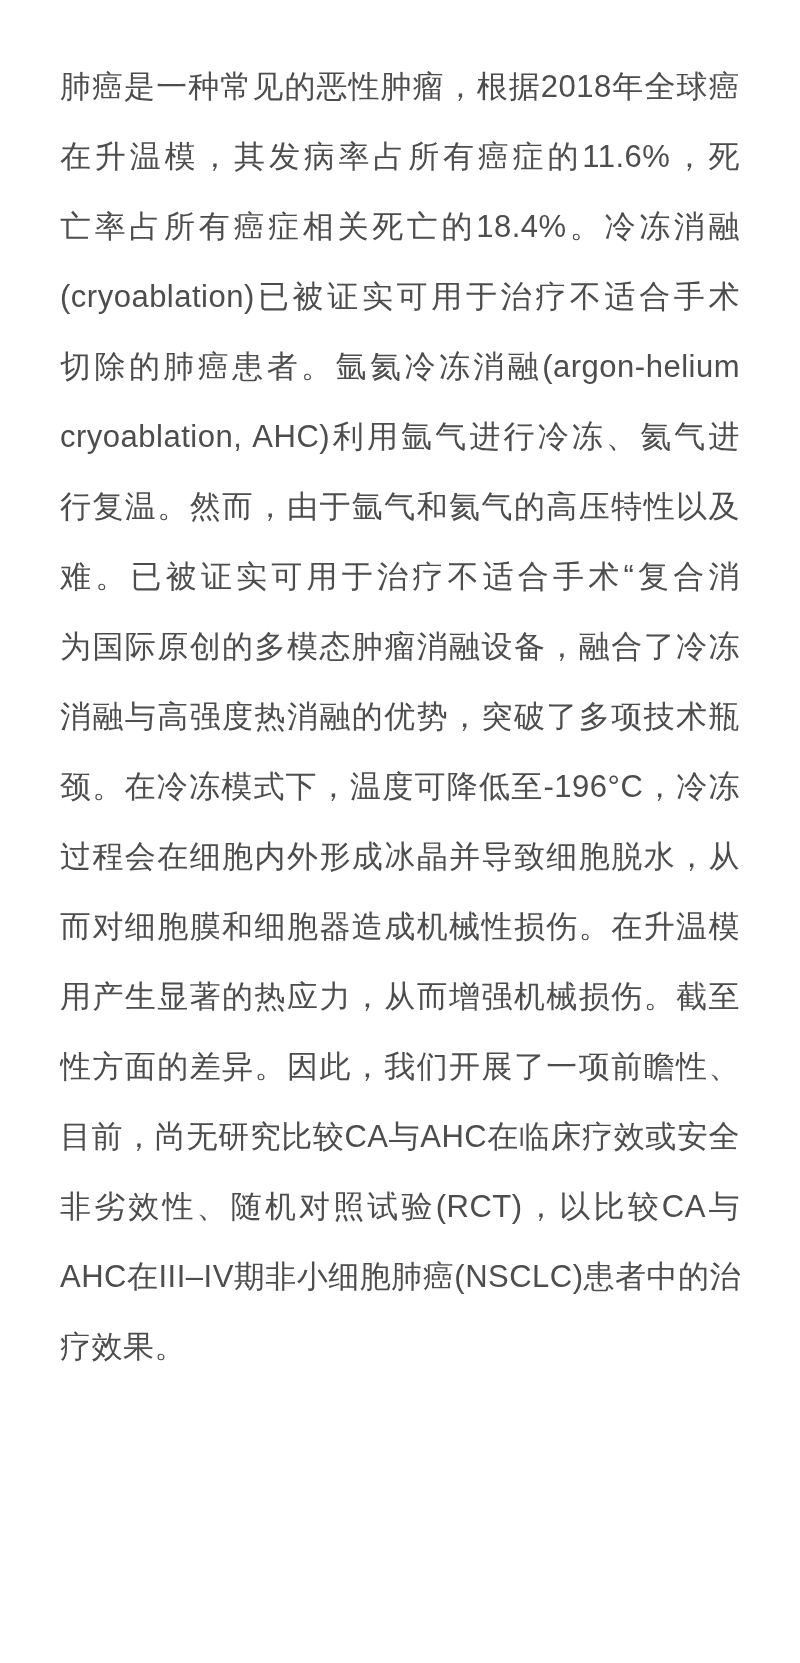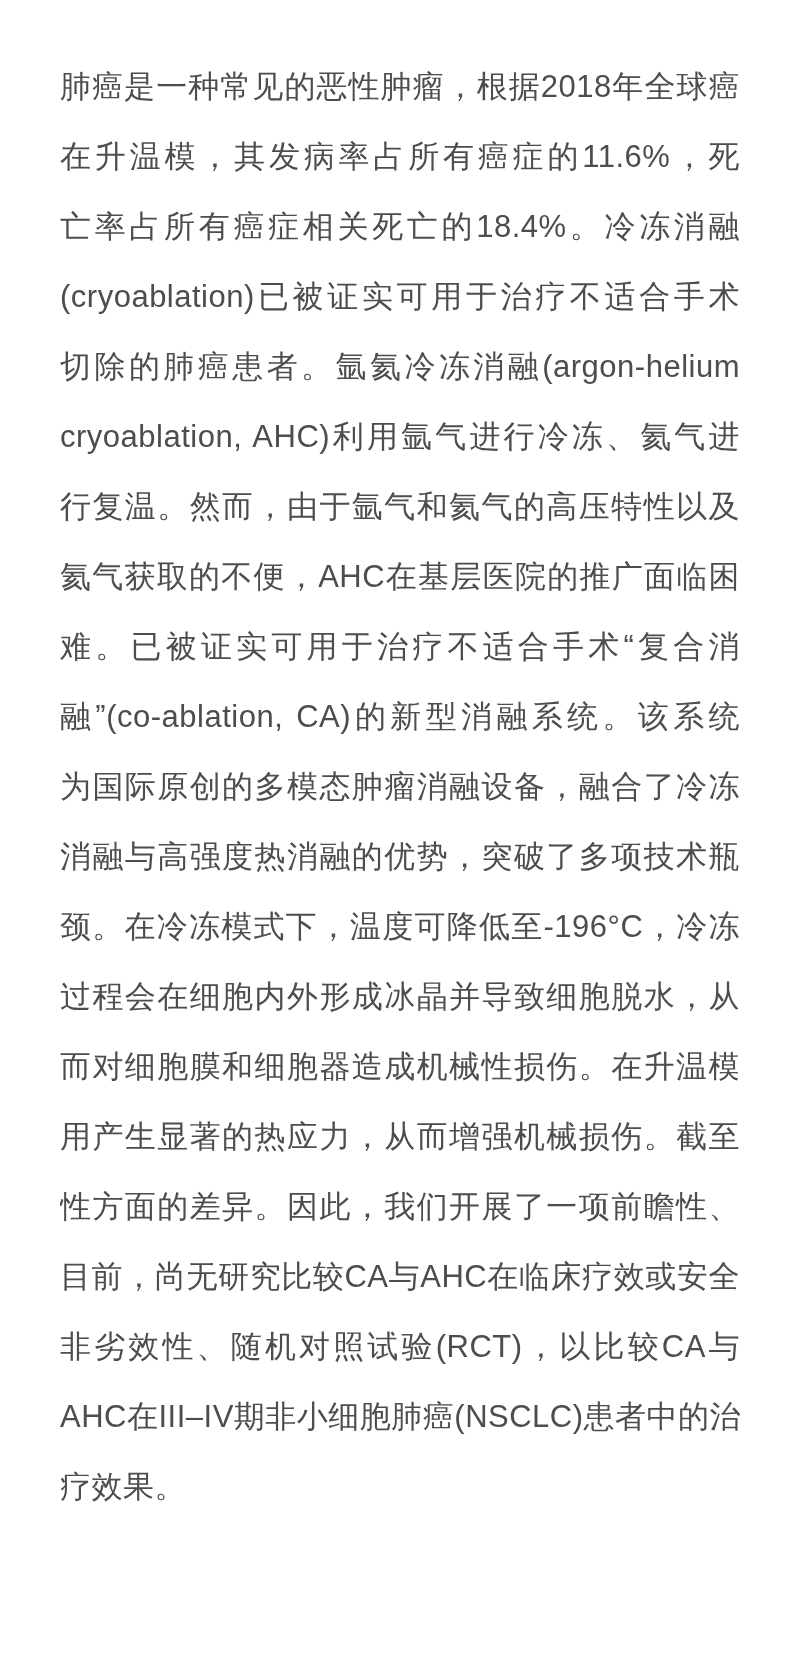--- a/index.html
+++ b/index.html
@@ -42,23 +42,21 @@
 
 <div class="page">
   <div class="paragraph">
       <div class="text-line">肺癌是一种常见的恶性肿瘤，根据2018年全球癌</div>
       <div class="text-line">在升温模，其发病率占所有癌症的11.6%，死</div>
       <div class="text-line">亡率占所有癌症相关死亡的18.4%。冷冻消融</div>
       <div class="text-line">(cryoablation)已被证实可用于治疗不适合手术</div>
       <div class="text-line">切除的肺癌患者。氩氦冷冻消融(argon-helium</div>
       <div class="text-line">cryoablation, AHC)利用氩气进行冷冻、氦气进</div>
       <div class="text-line">行复温。然而，由于氩气和氦气的高压特性以及</div>
-      <div class="text-line">氦气获取的不便，AHC在基层医院的推广面临困</div>
       <div class="text-line">难。已被证实可用于治疗不适合手术“复合消</div>
-      <div class="text-line">融”(co-ablation, CA)的新型消融系统。该系统</div>
       <div class="text-line">为国际原创的多模态肿瘤消融设备，融合了冷冻</div>
       <div class="text-line">消融与高强度热消融的优势，突破了多项技术瓶</div>
       <div class="text-line">颈。在冷冻模式下，温度可降低至-196°C，冷冻</div>
       <div class="text-line">过程会在细胞内外形成冰晶并导致细胞脱水，从</div>
       <div class="text-line">而对细胞膜和细胞器造成机械性损伤。在升温模</div>
       <div class="text-line">用产生显著的热应力，从而增强机械损伤。截至</div>
       <div class="text-line">性方面的差异。因此，我们开展了一项前瞻性、</div>
       <div class="text-line">目前，尚无研究比较CA与AHC在临床疗效或安全</div>
       <div class="text-line">非劣效性、随机对照试验(RCT)，以比较CA与</div>
       <div class="text-line">AHC在III–IV期非小细胞肺癌(NSCLC)患者中的治</div>

